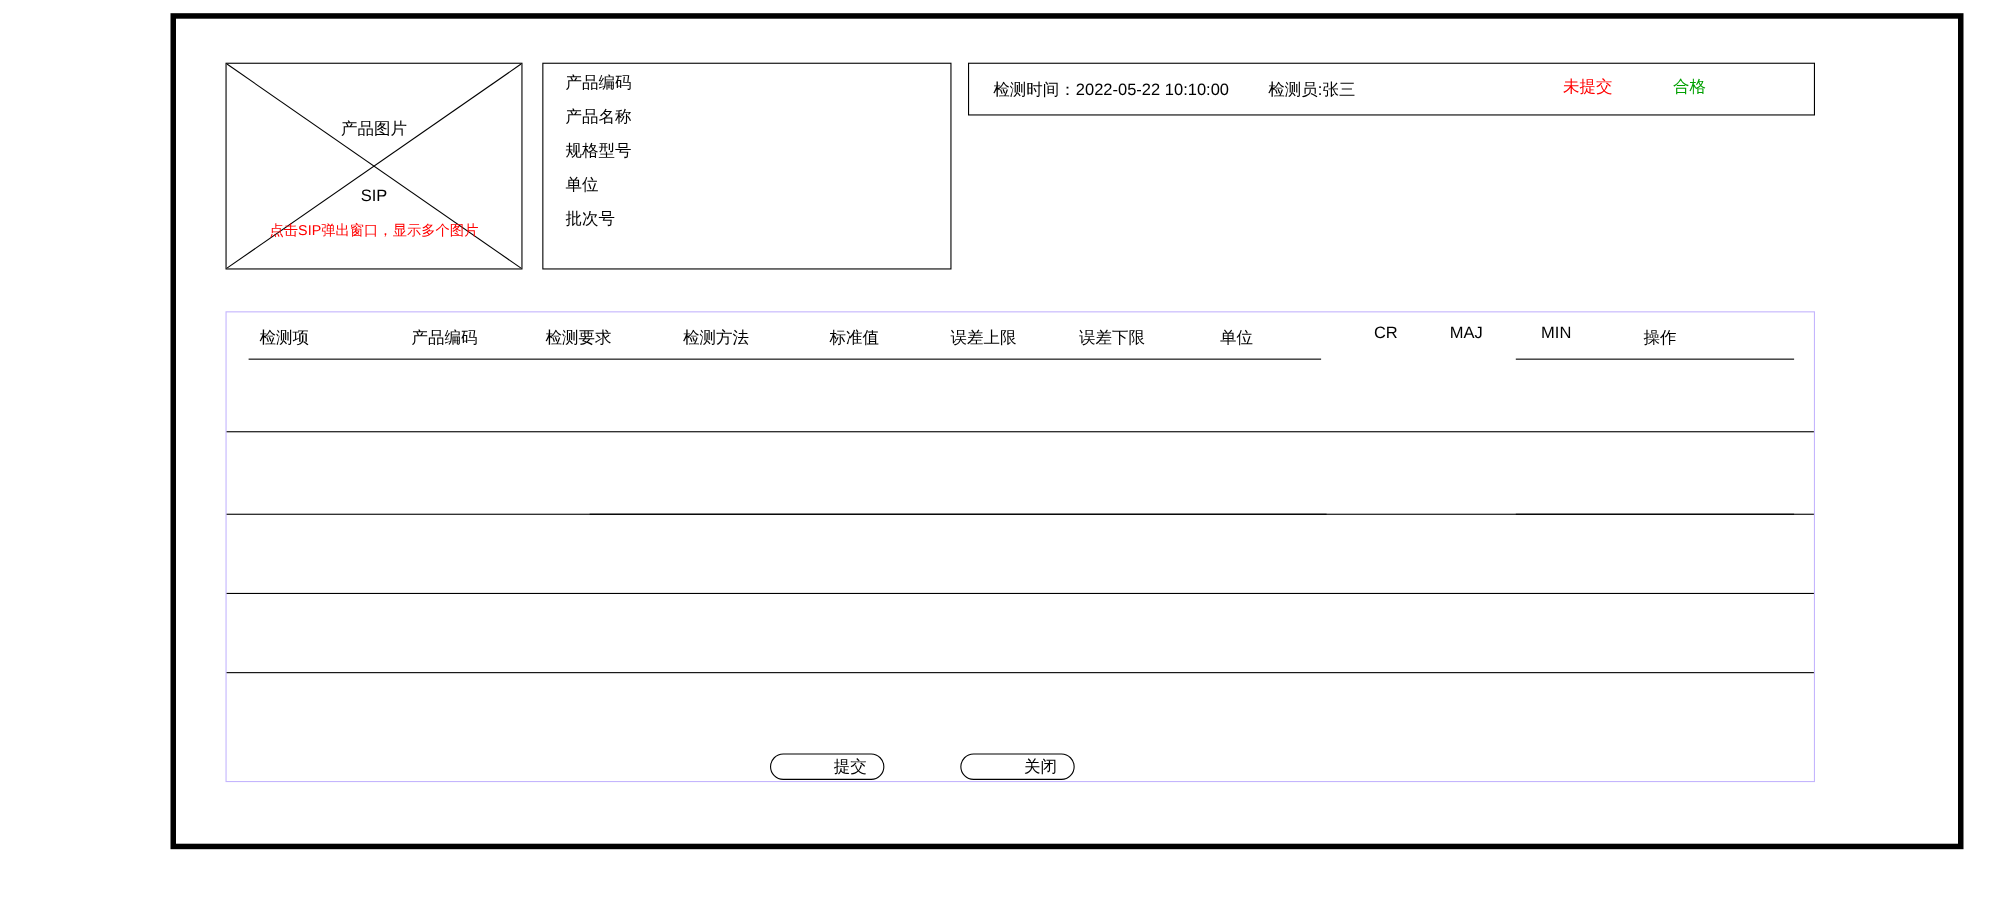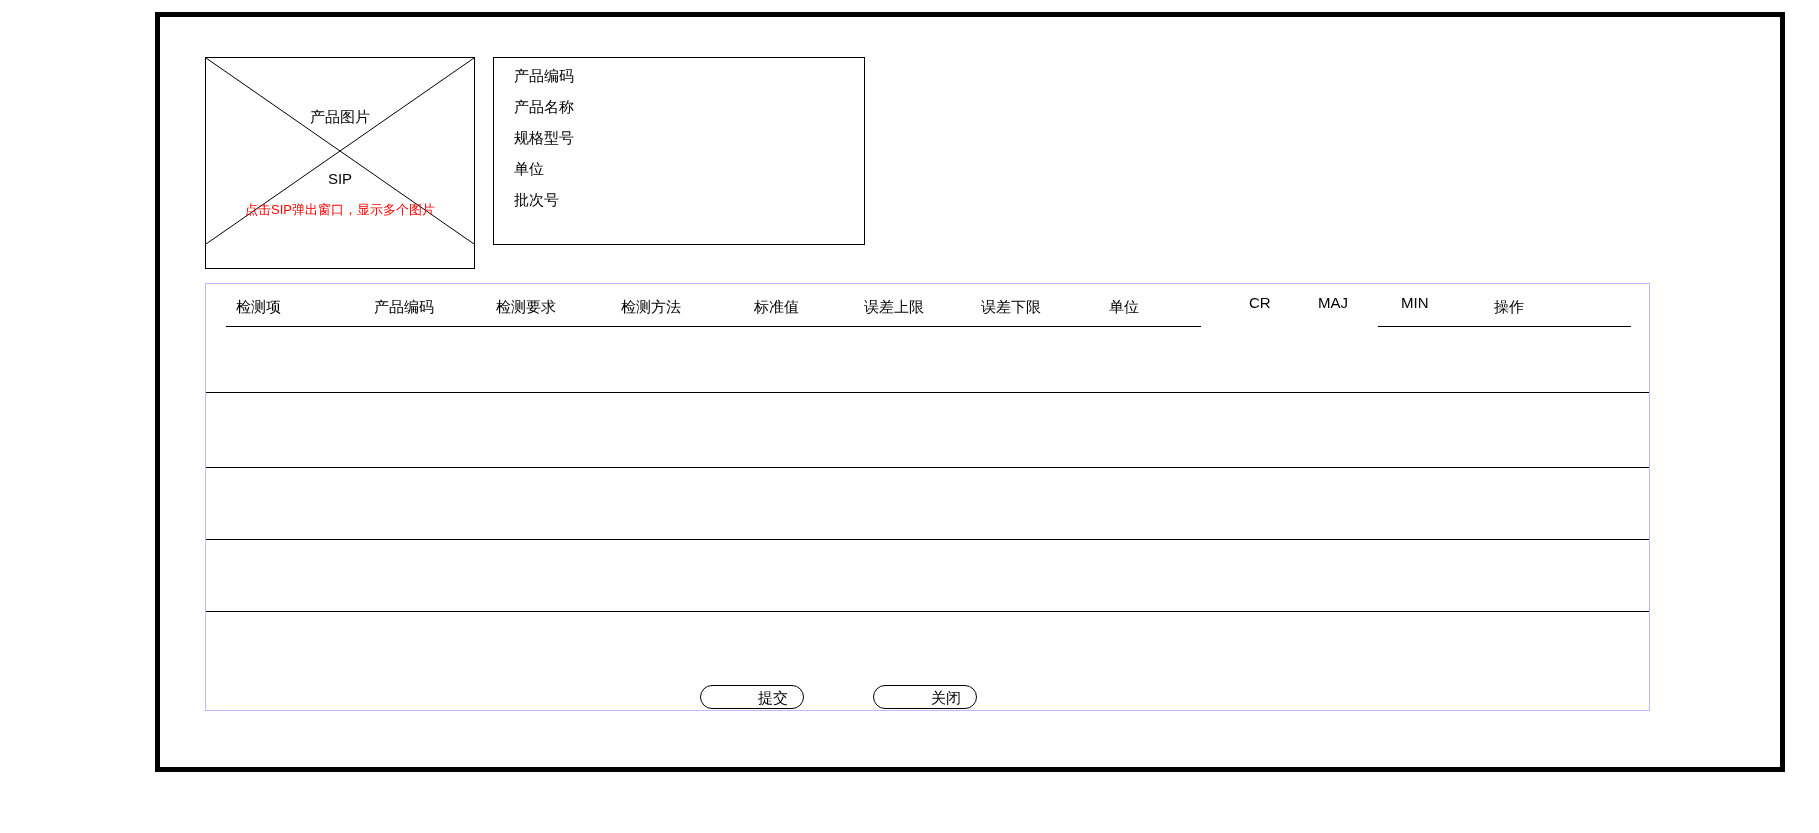--- a/index.html
+++ b/index.html
@@ -33,21 +33,21 @@
     top: 0;
     width: 100%;
     height: 225px;
   }
 
   .img-box {
     position: absolute;
     left: 45px;
     top: 40px;
     width: 270px;
-    height: 212px;
+    height: 188px;
     border: 1px solid #000000;
     box-sizing: border-box;
   }
   .img-box svg {
     position: absolute;
     left: 0;
     top: 0;
   }
   .img-label-1 {
     position: absolute;
@@ -255,20 +255,30 @@
     </div>
 
     <div class="fields-box">
       <div class="field-line">产品编码</div>
       <div class="field-line">产品名称</div>
       <div class="field-line">规格型号</div>
       <div class="field-line">单位</div>
       <div class="field-line">批次号</div>
     </div>
 
+    <div class="meta-box">
+      <div class="m-time">
+        <span>检测时间：</span><span>2022-05-22  10:10:00</span>
+      </div>
+      <div class="m-inspector">
+        <span>检测员:</span><span>张三</span>
+      </div>
+      <div class="m-status-red">未提交</div>
+      <div class="m-status-green">合格</div>
+    </div>
 
   </div>
 
   <div class="table-box">
 
     <div class="table-head">
       <div class="th" style="left:30px;">检测项</div>
       <div class="th" style="left:168px;">产品编码</div>
       <div class="th" style="left:290px;">检测要求</div>
       <div class="th" style="left:415px;">检测方法</div>

